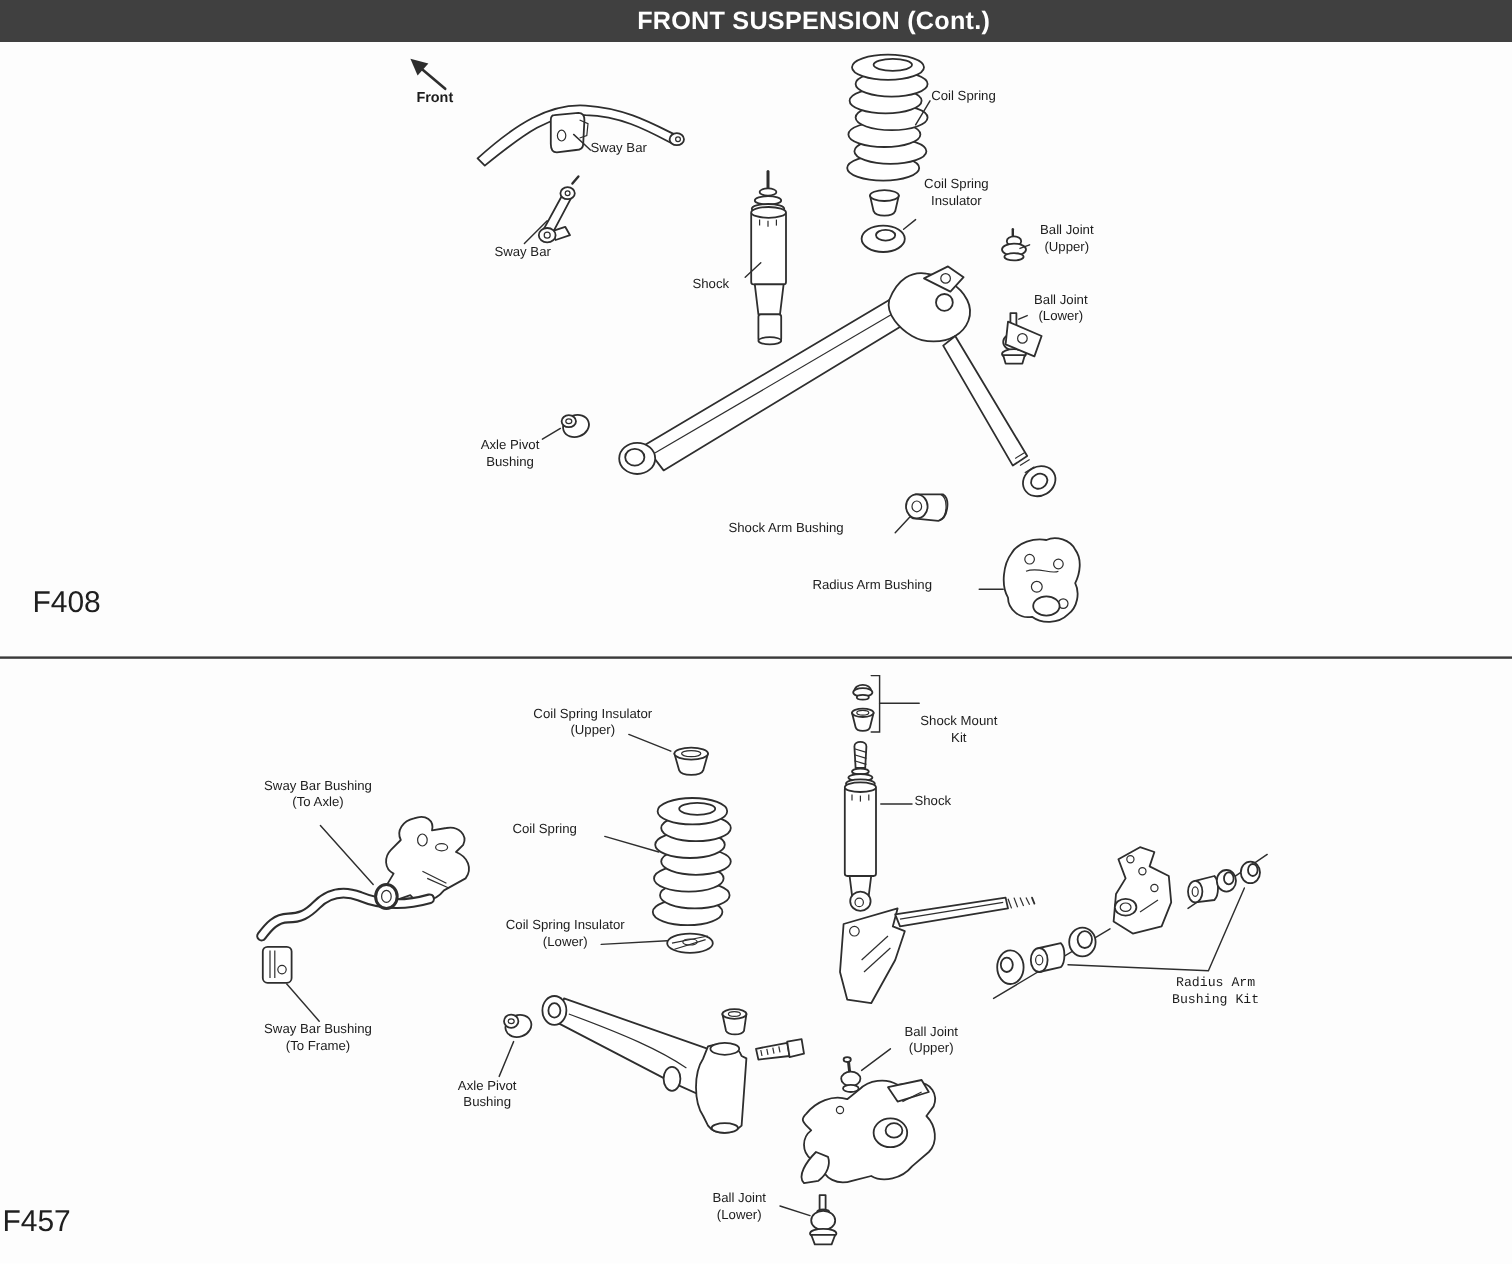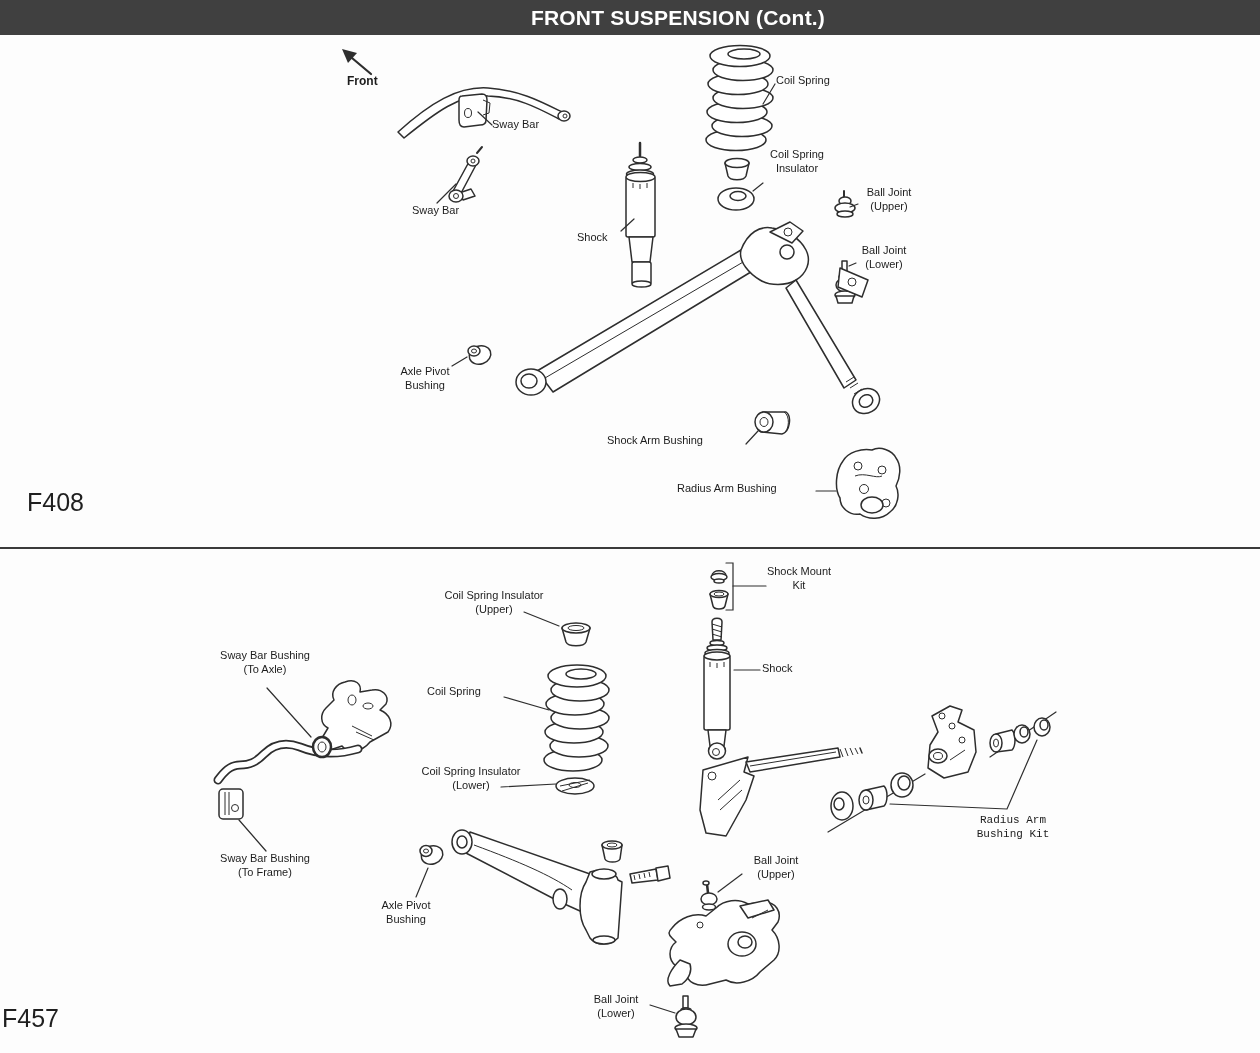--- a/index.html
+++ b/index.html
@@ -374,21 +374,21 @@
 Bushing</div>
   <div class="lbl" style="left:607px;top:434px;">Shock Arm Bushing</div>
   <div class="lbl" style="left:677px;top:482px;">Radius Arm Bushing</div>
 
   <div class="figcode" style="left:5px;top:488px;margin-left:22px;">F408</div>
 
   <div id="divider"></div>
 
   <div class="lbl c" style="left:424px;top:589px;width:140px;">Coil Spring Insulator
 (Upper)</div>
-  <div class="lbl c" style="left:753px;top:565px;width:92px;">Shock Mount
+  <div class="lbl c" style="left:753px;top:595px;width:92px;">Shock Mount
 Kit</div>
   <div class="lbl" style="left:762px;top:662px;">Shock</div>
   <div class="lbl" style="left:427px;top:685px;">Coil Spring</div>
   <div class="lbl c" style="left:200px;top:649px;width:130px;">Sway Bar Bushing
 (To Axle)</div>
   <div class="lbl c" style="left:401px;top:765px;width:140px;">Coil Spring Insulator
 (Lower)</div>
   <div class="lbl c" style="left:200px;top:852px;width:130px;">Sway Bar Bushing
 (To Frame)</div>
   <div class="lbl c" style="left:967px;top:814px;width:92px;font-family:Liberation Mono, monospace;">Radius Arm

